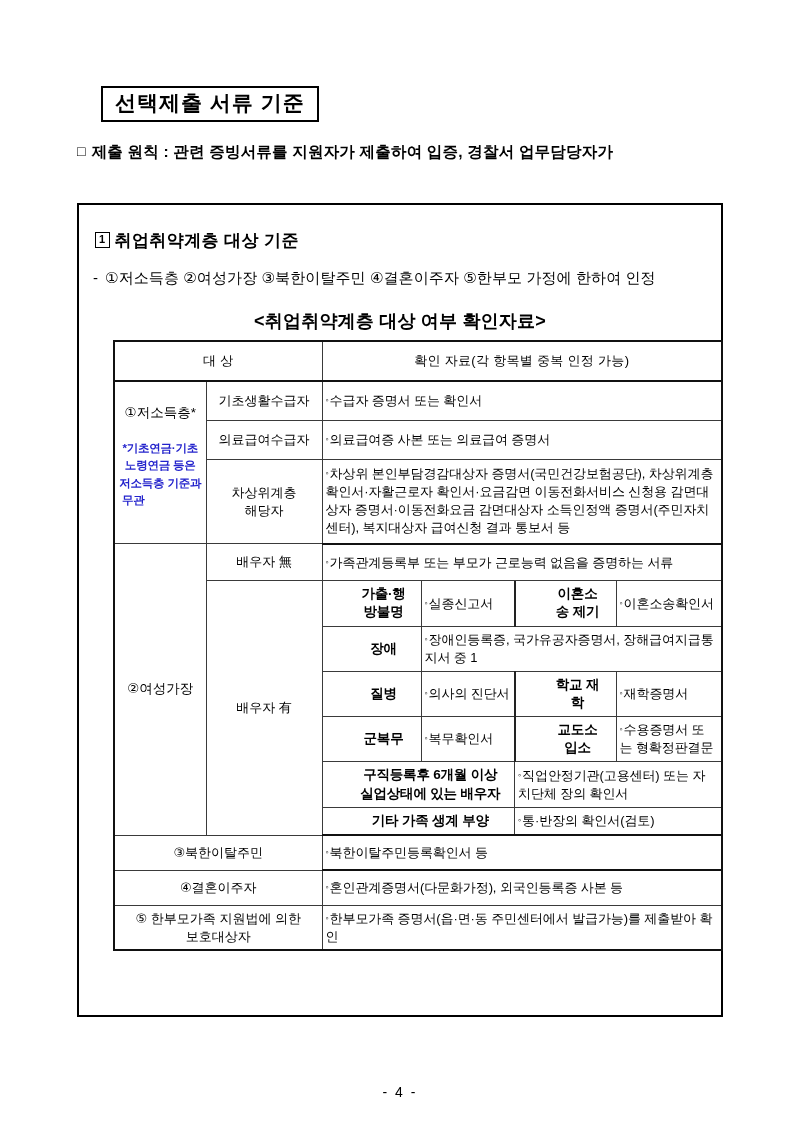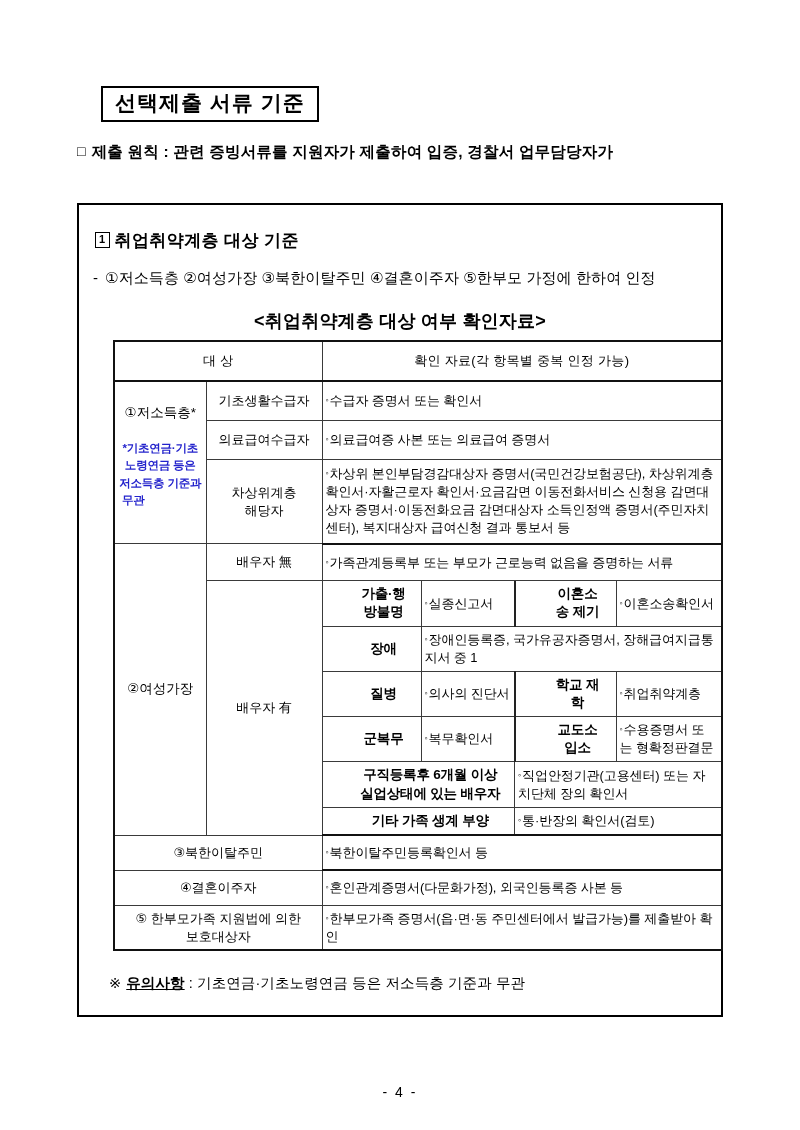--- a/index.html
+++ b/index.html
@@ -331,21 +331,21 @@
             <td style="width:56px">
               <div class="bold-key">질병</div>
             </td>
             <td style="width:112px">
               <div class="doc">의사의 진단서</div>
             </td>
             <td class="heavy-l" style="width:108px">
               <div class="bold-key">학교 재학</div>
             </td>
             <td>
-              <div class="doc">취업취약계층</div>
+              <div class="doc">재학증명서</div>
             </td>
           </tr>
 
           <tr>
             <td style="width:56px">
               <div class="bold-key">군복무</div>
             </td>
             <td style="width:78px">
               <div class="doc">복무확인서</div>
             </td>
@@ -401,18 +401,15 @@
         <div>⑤ 한부모가족 지원법에 의한</div>
         <div>보호대상자</div>
       </td>
       <td class="edge-r edge-b">
         <div class="doc">한부모가족 증명서(읍·면·동 주민센터에서 발급가능)를 제출받아 확인</div>
       </td>
     </tr>
   </tbody>
     </table>
 
-  <div class="footnote">
-    <span class="mark">※</span><span class="u">유의사항</span><span> : 기초연금·기초노령연금 등은 저소득층 기준과 무관</span>
-  </div>
 </div>
 
 <div class="pagenum">- 4 -</div>
 
 </body></html>

